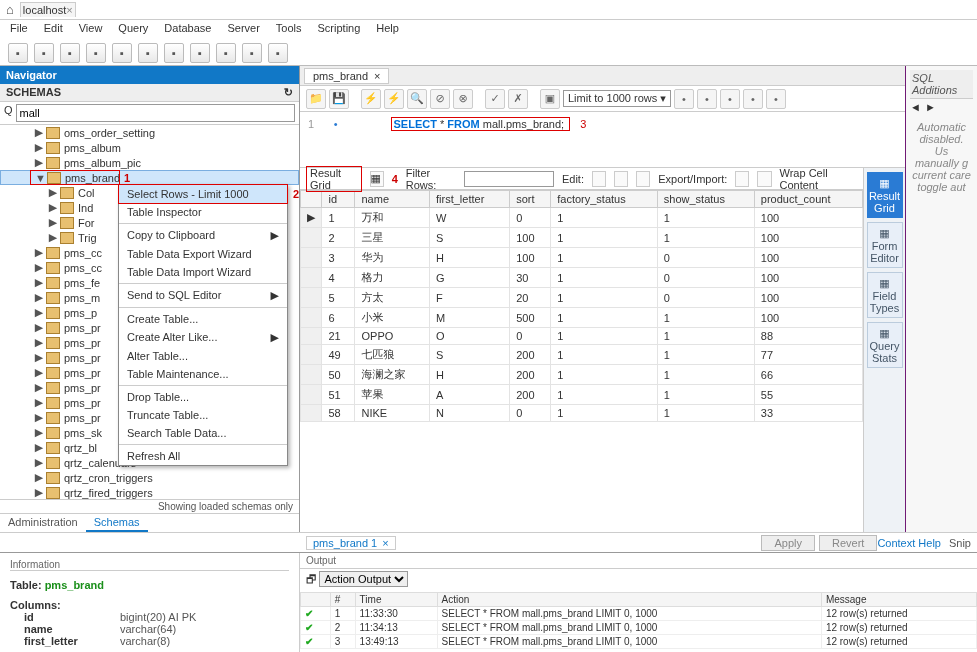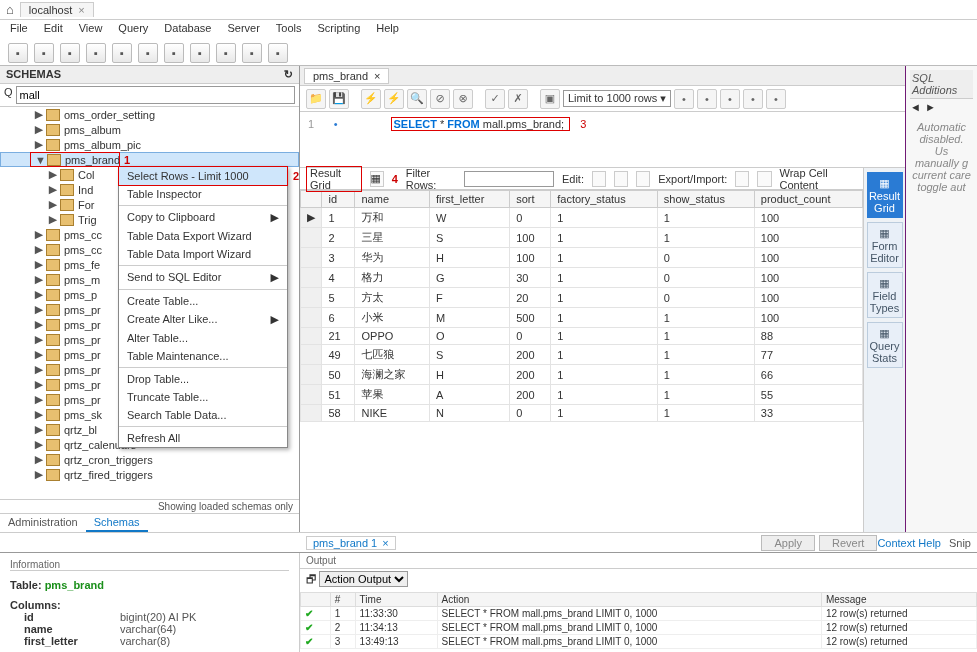--- a/index.html
+++ b/index.html
@@ -1,21 +1,21 @@
 <!DOCTYPE html>
 <html><head>
 <meta charset="utf-8">
 <style>
 * { margin:0; padding:0; box-sizing:border-box; font-family:"Segoe UI",Tahoma,sans-serif; font-size:11px; }
 body { background:#fff; color:#333; width:977px; height:652px; overflow:hidden; position:relative; }
 
 
 #titlebar { height:20px; display:flex; align-items:center; border-bottom:1px solid #ccc; gap:6px; padding:0 6px; }
 #titlebar .home { font-size:13px; color:#444; }
-#titlebar .tab { background:#f5f5f5; border:1px solid #ccc; border-bottom:none; padding:1px 8px; display:flex; gap:6px; align-items:center;}
+#titlebar .tab { background:#f5f5f5; border:1px solid #ccc; border-bottom:none; padding:1px 2px; display:flex; align-items:center;}
 #titlebar .tab .x{color:#888;}
 
 
 #menubar { height:20px; display:flex; gap:16px; padding:2px 10px; }
 #menubar span { cursor:default; }
 
 
 #toolbar { height:26px; border-bottom:1px solid #bbb; display:flex; gap:6px; padding:3px 8px; align-items:center;}
 #toolbar .tb { width:20px; height:20px; border:1px solid #bbb; background:linear-gradient(#fff,#e8e8e8); border-radius:2px; display:flex;align-items:center;justify-content:center; color:#555; }
 
@@ -138,20 +138,21 @@
     <div class="tb">▪</div>
     <div class="tb">▪</div>
     <div class="tb">▪</div>
     <div class="tb">▪</div>
     <div class="tb">▪</div>
   </div>
 
 <div id="main">
 
   <div id="left">
+    <div id="navhdr">Navigator</div>
     <div id="schemahdr">
       <span>SCHEMAS</span>
       <span>↻</span>
     </div>
     <div id="filter">
       <span>Q</span>
       <input value="mall" style="">
     </div>
     <div id="tree">
       <div id="treebody" style="position:relative;">

